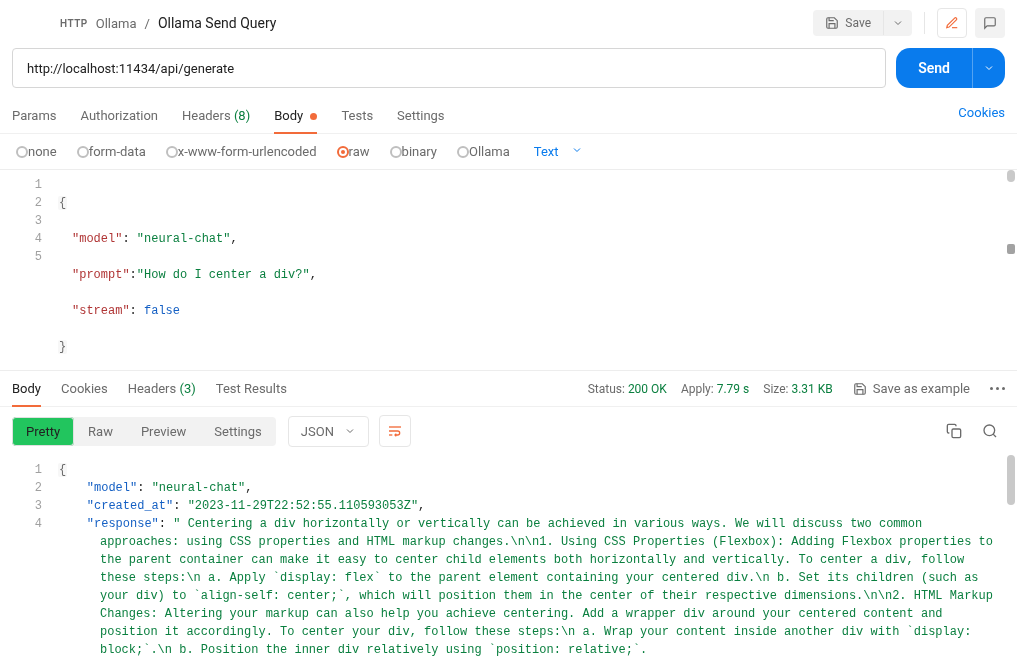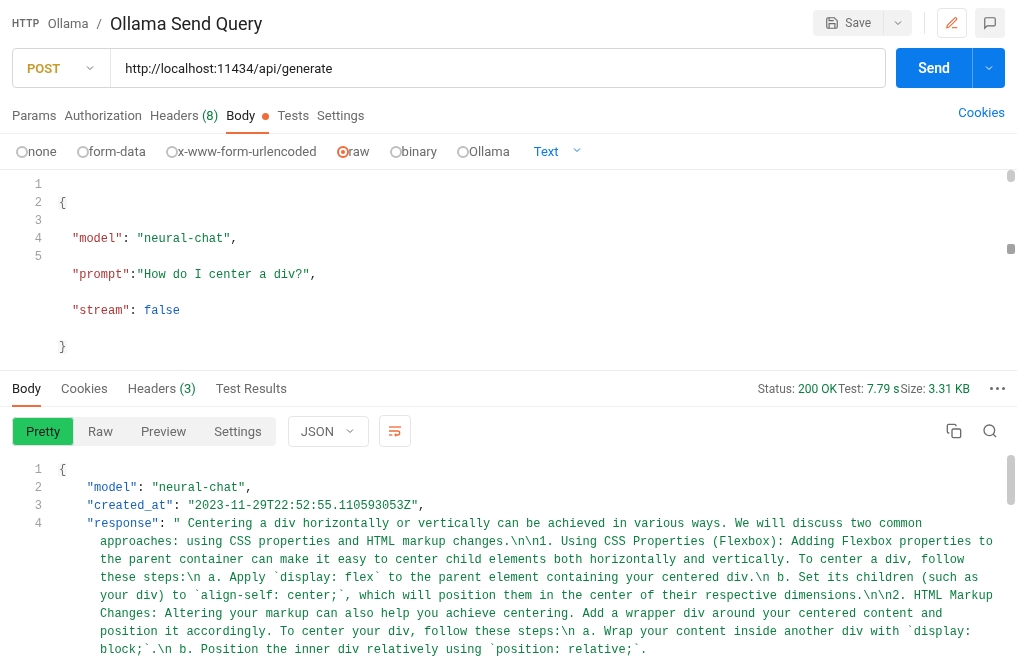--- a/index.html
+++ b/index.html
@@ -12,30 +12,31 @@
     height: 665px;
     overflow: hidden;
   }
 
   
   .topbar {
     display: flex;
     align-items: center;
     padding: 8px 12px 10px 12px;
     gap: 8px;
+    margin-left: 48px;
   }
   .http-badge {
     font-size: 10px;
     font-weight: 600;
     color: #6b6b6b;
     letter-spacing: 0.5px;
   }
   .breadcrumb-sep { color: #6b6b6b; }
   .breadcrumb-item { color: #6b6b6b; font-size: 13px; }
-  .breadcrumb-last { color: #212121; font-size: 18px; }
+  .breadcrumb-last { color: #212121; font-size: 14px; }
   .topbar-spacer { flex: 1; }
   .save-group {
     display: flex;
     align-items: center;
     background: #f2f2f2;
     border-radius: 4px;
   }
   .save-btn {
     display: flex;
     align-items: center;
@@ -101,21 +102,21 @@
     flex: 1;
     display: flex;
     align-items: center;
     padding: 0 14px;
     color: #212121;
     font-size: 13px;
   }
   .send-group {
     display: flex;
     background: #097bed;
-    border-radius: 4px;
+    border-radius: 14px;
     height: 40px;
   }
   .send-btn {
     color: #fff;
     font-weight: 600;
     font-size: 14px;
     padding: 0 22px;
     display: flex;
     align-items: center;
     cursor: pointer;
@@ -127,21 +128,21 @@
     align-items: center;
     border-left: 1px solid rgba(255,255,255,0.3);
     cursor: pointer;
   }
 
   
   .tabs-row {
     display: flex;
     align-items: center;
     padding: 0 12px;
-    gap: 8px;
+    gap: 24px;
     border-bottom: 1px solid #f0f0f0;
   }
   .tab {
     padding: 6px 0 10px 0;
     color: #6b6b6b;
     font-size: 13px;
     cursor: pointer;
     position: relative;
   }
   .tab.active {
@@ -299,21 +300,21 @@
     position: absolute;
     left: 0; right: 0; bottom: -1px;
     height: 2px;
     background: #f26b3a;
   }
   .resp-spacer { flex:1; }
   .resp-meta {
     font-size: 12px;
     color: #6b6b6b;
     display:flex;
-    gap:1px;
+    gap:14px;
     align-items:center;
     padding-bottom:10px;
   }
   .resp-meta .ok { color: #0a7f3f; }
   .save-example {
     display:flex;
     align-items:center;
     gap:6px;
     color:#6b6b6b;
     font-size:13px;
@@ -449,26 +450,20 @@
   </div>
   <div class="icon-btn filled">
     <svg width="14" height="14" viewBox="0 0 24 24" fill="none" stroke="currentColor" stroke-width="2">
         <path d="M21 15a2 2 0 0 1-2 2H7l-4 4V5a2 2 0 0 1 2-2h14a2 2 0 0 1 2 2z"></path>
       </svg>
   </div>
 </div>
 
 <div class="url-row">
   <div class="url-box">
-    <div class="method-select">
-      <span>POST</span>
-      <svg width="12" height="12" viewBox="0 0 24 24" fill="none" stroke="#6b6b6b" stroke-width="2">
-          <polyline points="6 9 12 15 18 9"></polyline>
-        </svg>
-    </div>
     <div class="url-input">http://localhost:11434/api/generate</div>
   </div>
   <div class="send-group">
     <div class="send-btn">Send</div>
     <div class="send-dd">
       <svg width="12" height="12" viewBox="0 0 24 24" fill="none" stroke="currentColor" stroke-width="2">
           <polyline points="6 9 12 15 18 9"></polyline>
         </svg>
     </div>
   </div>
@@ -549,22 +544,30 @@
   <div class="resp-tab active">Body</div>
   <div class="resp-tab">Cookies</div>
   <div class="resp-tab">
     <span>Headers</span>
     <span class="count" style="color:#0a7f3f">(3)</span>
   </div>
   <div class="resp-tab">Test Results</div>
   <div class="resp-spacer"></div>
   <div class="resp-meta">
     <span><span>Status:</span> <span class="ok">200 OK</span></span>
-    <span><span>Test:</span> <span class="ok">7.79 s</span></span>
+    <span><span>Apply:</span> <span class="ok">7.79 s</span></span>
     <span><span>Size:</span> <span class="ok">3.31 KB</span></span>
+  </div>
+  <div class="save-example">
+    <svg width="14" height="14" viewBox="0 0 24 24" fill="none" stroke="currentColor" stroke-width="2">
+        <path d="M19 21H5a2 2 0 0 1-2-2V5a2 2 0 0 1 2-2h11l5 5v11a2 2 0 0 1-2 2z"></path>
+        <polyline points="17 21 17 13 7 13 7 21"></polyline>
+        <polyline points="7 3 7 8 15 8"></polyline>
+      </svg>
+    <span>Save as example</span>
   </div>
   <div class="dots">
       <span></span>
       <span></span>
       <span></span>
     </div>
 </div>
 
 <div class="resp-toolbar">
   <div class="seg">

